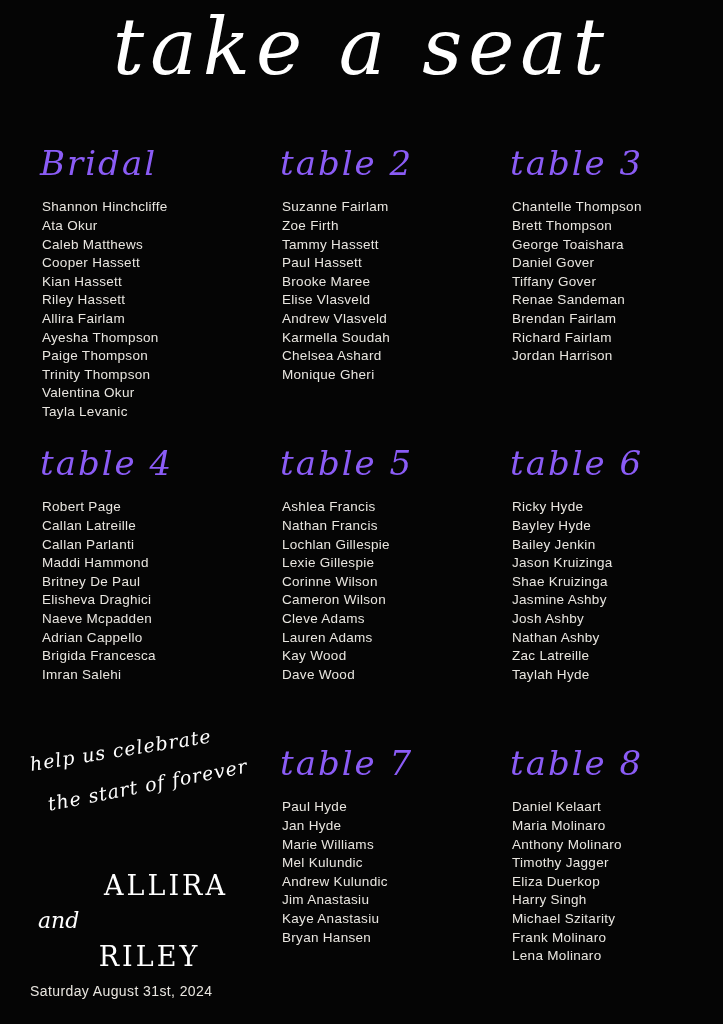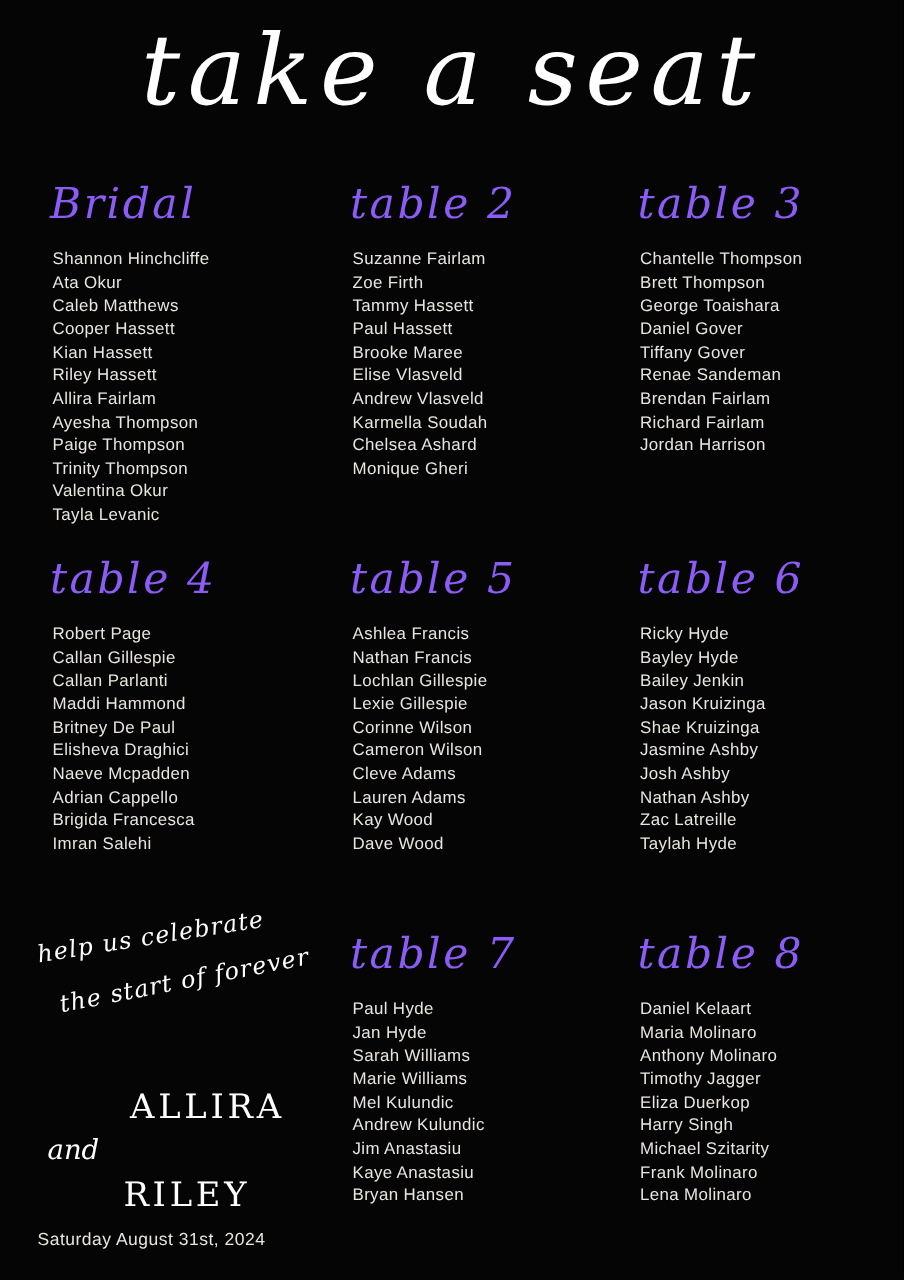--- a/index.html
+++ b/index.html
@@ -13,21 +13,21 @@
     height: 1024px;
     background: #050505;
     overflow: hidden;
     font-family: "Liberation Sans", sans-serif;
     color: #f2efe9;
   }
 
   
   .main-title {
     position: absolute;
-    top: 18px;
+    top: 8px;
     left: 0;
     width: 723px;
     text-align: center;
     font-family: "DejaVu Serif", serif;
     font-style: italic;
     font-weight: 400;
     font-size: 78px;
     line-height: 1;
     letter-spacing: 6px;
     color: #ffffff;
@@ -210,21 +210,21 @@
         <li>Brendan Fairlam</li>
         <li>Richard Fairlam</li>
         <li>Jordan Harrison</li>
       </ul>
     </div>
 
     <div class="table-block">
       <div class="table-heading">table 4</div>
       <ul class="guest-list">
         <li>Robert Page</li>
-        <li>Callan Gillespie</li>
+        <li>Callan Latreille</li>
         <li>Callan Parlanti</li>
         <li>Maddi Hammond</li>
         <li>Britney De Paul</li>
         <li>Elisheva Draghici</li>
         <li>Naeve Mcpadden</li>
         <li>Adrian Cappello</li>
         <li>Brigida Francesca</li>
         <li>Imran Salehi</li>
       </ul>
     </div>
@@ -261,21 +261,20 @@
       </ul>
     </div>
 
     <div class="table-block"></div>
 
     <div class="table-block">
       <div class="table-heading">table 7</div>
       <ul class="guest-list">
         <li>Paul Hyde</li>
         <li>Jan Hyde</li>
-        <li>Sarah Williams</li>
         <li>Marie Williams</li>
         <li>Mel Kulundic</li>
         <li>Andrew Kulundic</li>
         <li>Jim Anastasiu</li>
         <li>Kaye Anastasiu</li>
         <li>Bryan Hansen</li>
       </ul>
     </div>
 
     <div class="table-block">

